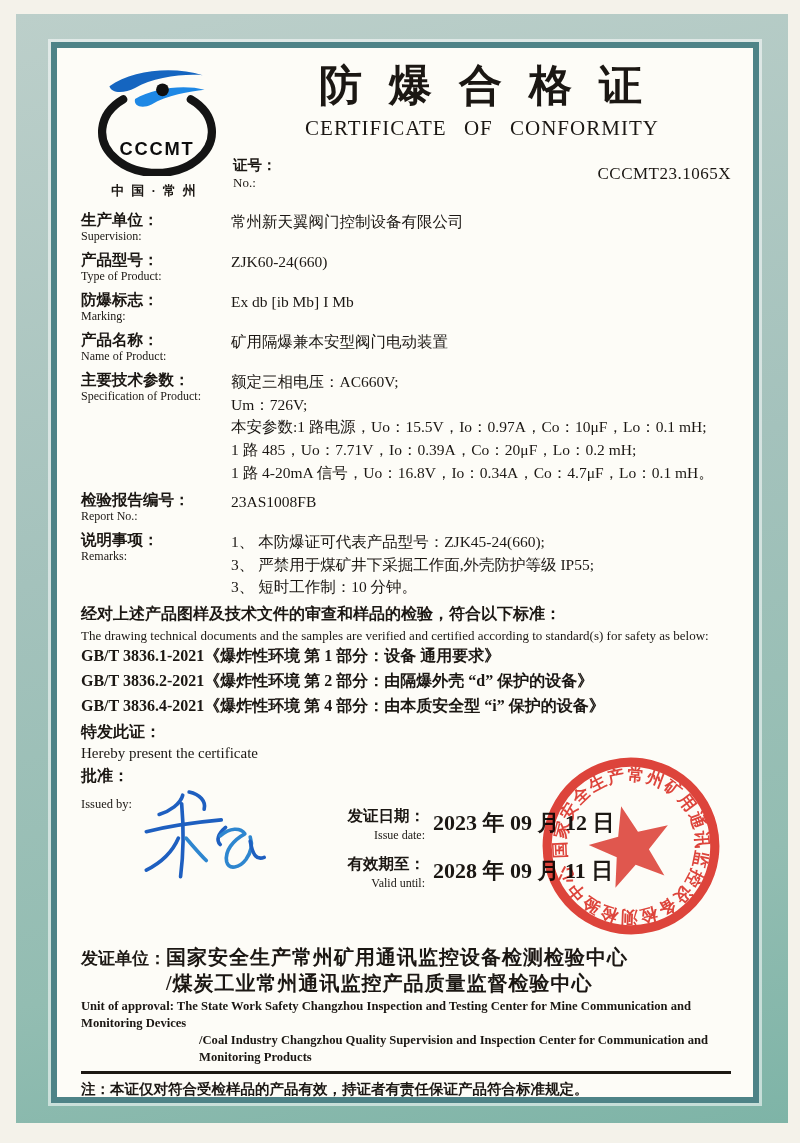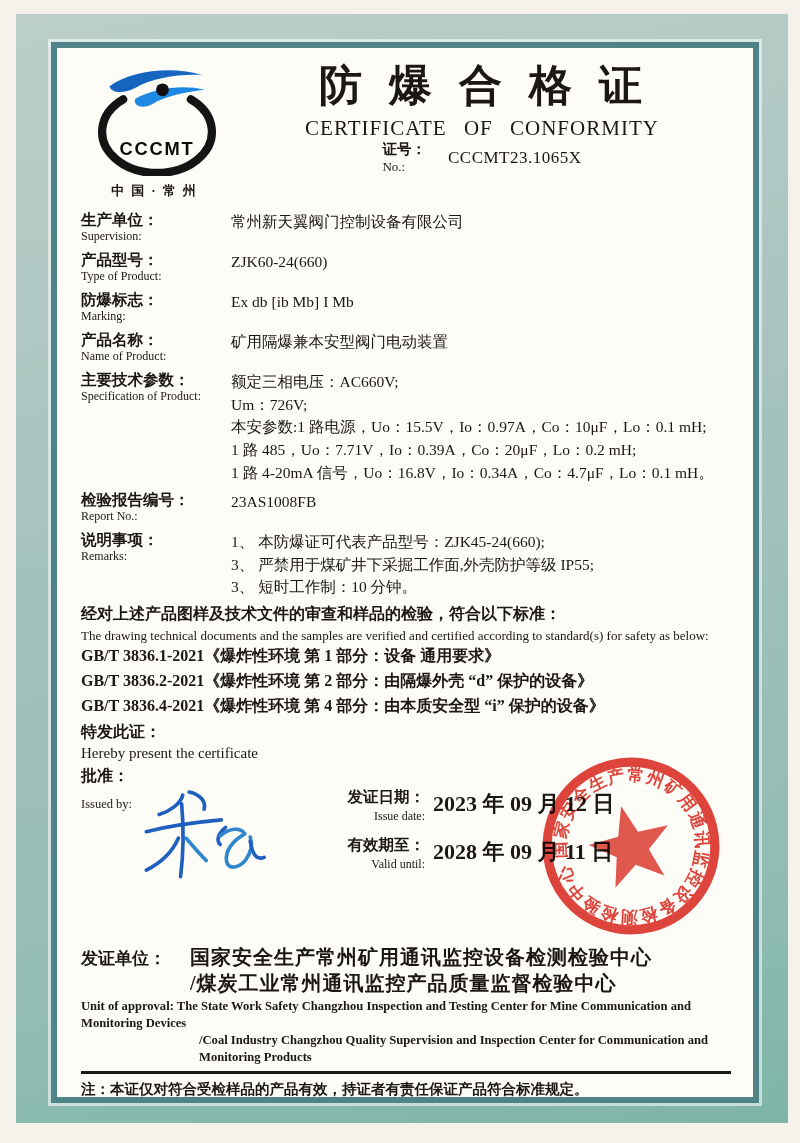--- a/index.html
+++ b/index.html
@@ -19,21 +19,21 @@
     box-shadow:0 0 0 3px rgba(255,255,255,.55);
     padding:8px 22px 6px 24px;box-sizing:border-box;overflow:hidden;
   }
   
   .header{display:grid;grid-template-columns:152px 1fr;align-items:start;}
   .logo-wrap{text-align:center;padding-top:8px;}
   .logo-region{font-size:13px;letter-spacing:7px;font-weight:700;margin-top:2px;white-space:nowrap;}
   .title-col{text-align:center;padding-top:6px;}
   .title-cn{font-size:43px;font-weight:700;letter-spacing:27px;padding-left:24px;line-height:1.1;white-space:nowrap;}
   .title-en{font-size:21px;letter-spacing:1px;word-spacing:11px;margin-top:7px;white-space:nowrap;}
-  .certno{display:flex;justify-content:center;align-items:center;gap:22px;margin-top:0;}
+  .certno{display:flex;justify-content:space-between;align-items:center;gap:22px;margin-top:16px;}
   .certno .lbls{text-align:left;}
   .certno .cn{font-size:14.5px;font-weight:700;line-height:1.2;}
   .certno .en{font-size:13px;line-height:1.2;}
   .certno .val{font-size:17px;letter-spacing:.5px;}
   
   .rows{margin-top:10px;}
   .row{display:grid;grid-template-columns:150px 1fr;margin-bottom:5px;}
   .lab .cn{font-size:15.5px;font-weight:700;line-height:1.25;white-space:nowrap;}
   .lab .en{font-size:12px;line-height:1.3;}
   .val{font-size:15.5px;padding-top:1px;line-height:1.45;}
@@ -43,31 +43,31 @@
   .std-intro-cn{font-size:16px;font-weight:700;line-height:1.3;}
   .std-intro-en{font-size:13px;margin-top:3px;line-height:1.25;}
   .std-item{font-size:16px;font-weight:600;line-height:1.55;}
   .present-cn{font-size:16px;font-weight:700;margin-top:3px;}
   .present-en{font-size:15px;margin-top:2px;}
   
   .approval{position:relative;height:176px;margin-top:4px;}
   .approve-cn{font-size:16px;font-weight:700;}
   .approve-en{font-size:12.5px;margin-top:10px;}
   .sig{position:absolute;left:46px;top:16px;}
-  .dates{position:absolute;left:258px;top:21px;}
+  .dates{position:absolute;left:258px;top:40px;}
   .dgroup{display:flex;align-items:flex-start;margin-bottom:10px;}
   .dlabs{width:86px;text-align:right;}
   .dlabs .cn{font-size:15.5px;font-weight:700;line-height:1.3;white-space:nowrap;}
   .dlabs .en{font-size:12px;line-height:1.5;white-space:nowrap;}
   .dval{font-size:22px;font-weight:700;margin-left:8px;margin-top:2px;white-space:nowrap;}
   .stamp{position:absolute;left:458px;top:-12px;width:184px;height:184px;
          transform:rotate(-14deg);mix-blend-mode:multiply;opacity:.92;}
   
   .issuer{margin-top:2px;}
-  .iss-cn{display:flex;gap:24px;}
+  .iss-cn{display:flex;}
   .iss-label{font-size:17px;font-weight:700;white-space:nowrap;padding-top:3px;}
   .iss-names{font-size:20px;font-weight:700;letter-spacing:1px;line-height:1.3;}
   .iss-en{font-size:12.6px;font-weight:700;line-height:1.35;margin-top:2px;}
   .iss-en .l2{margin-left:118px;}
   .rule{border-bottom:3px solid #1c1813;margin-top:5px;}
   
   .footer{margin-top:6px;}
   .note-cn{font-size:14.5px;font-weight:600;line-height:1.35;}
   .note-en{font-size:13.3px;line-height:1.25;margin-top:2px;}
 </style>

